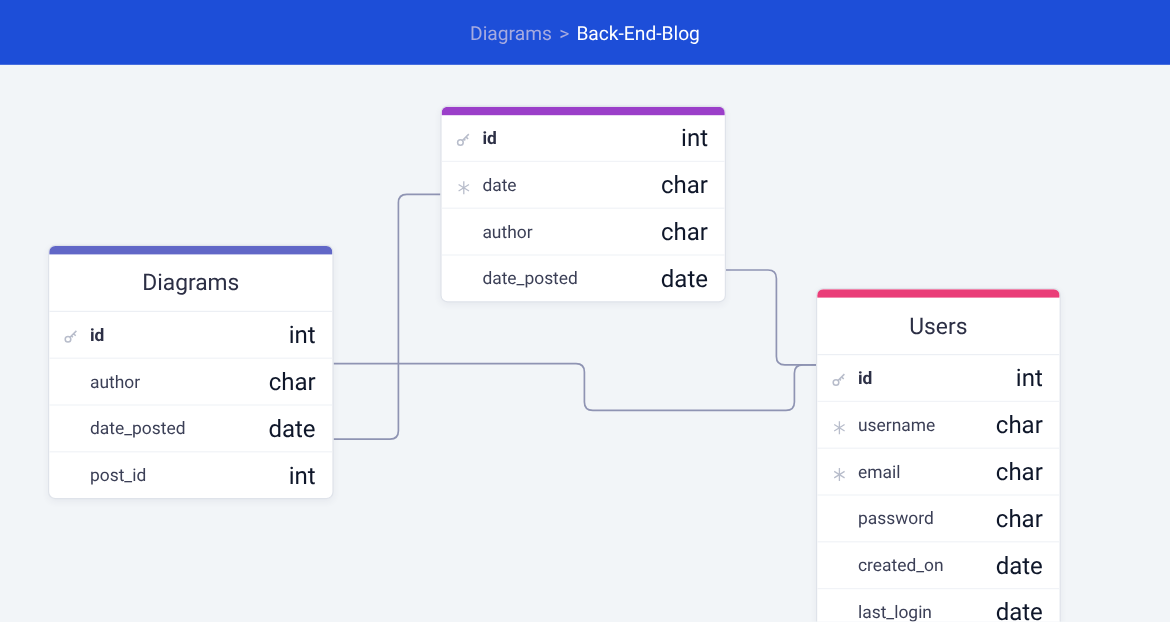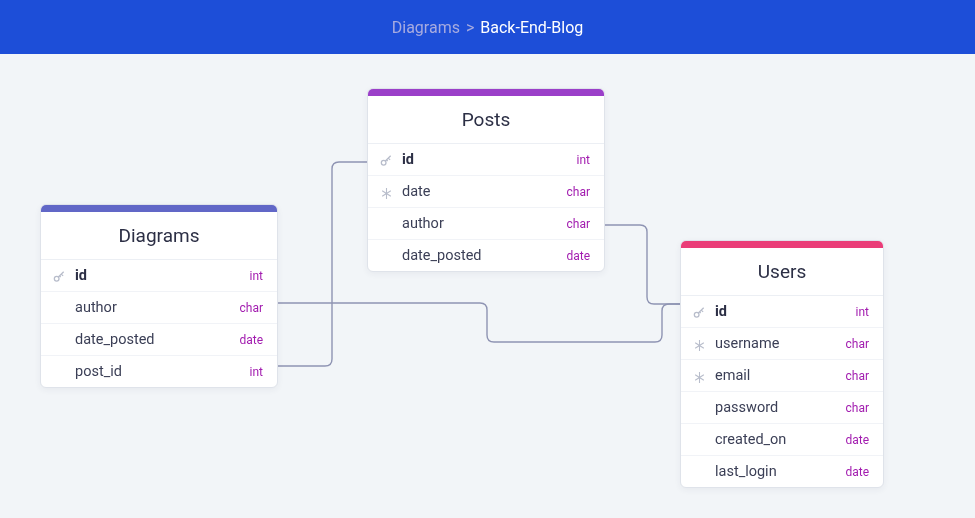--- a/index.html
+++ b/index.html
@@ -82,22 +82,22 @@
     color: #3b3f56;
   }
   .row .icon {
     width: 16px;
     display: inline-flex;
     justify-content: center;
     color: #b8bdcb;
   }
   .row .name.pk { font-weight: 700; color: #2c2f45; }
   .row .type {
-    color: #a21caf;
-    font-size: 12px;
+    color: #0f172a;
+    font-size: 20px;
   }
 </style>
 </head>
 <body>
 
 <div class="topbar">
   <a href="#">Diagrams</a>
   <span class="sep">&gt;</span>
   <span class="current">Back-End-Blog</span>
 </div>
@@ -148,21 +148,20 @@
             <span class="icon"></span>
             <span class="name">post_id</span>
           </div>
           <span class="type">int</span>
         </div>
       </div>
   </div>
 
   <div class="table" style="left:367px; top:34px;">
     <div class="stripe" style="background:#9b3fc9"></div>
-    <div class="title">Posts</div>
     <div>
         <div class="row">
           <div class="left">
             <span class="icon">
               <svg width="14" height="14" viewBox="0 0 24 24" fill="none" stroke="#b8bdcb" stroke-width="2.2">
                 <circle cx="8" cy="15" r="4"></circle>
                 <path d="M10.5 12.5 L20 3 M16 7 l3 3 M13 10 l2 2"></path>
               </svg>
             </span>
             <span class="name pk">id</span>

